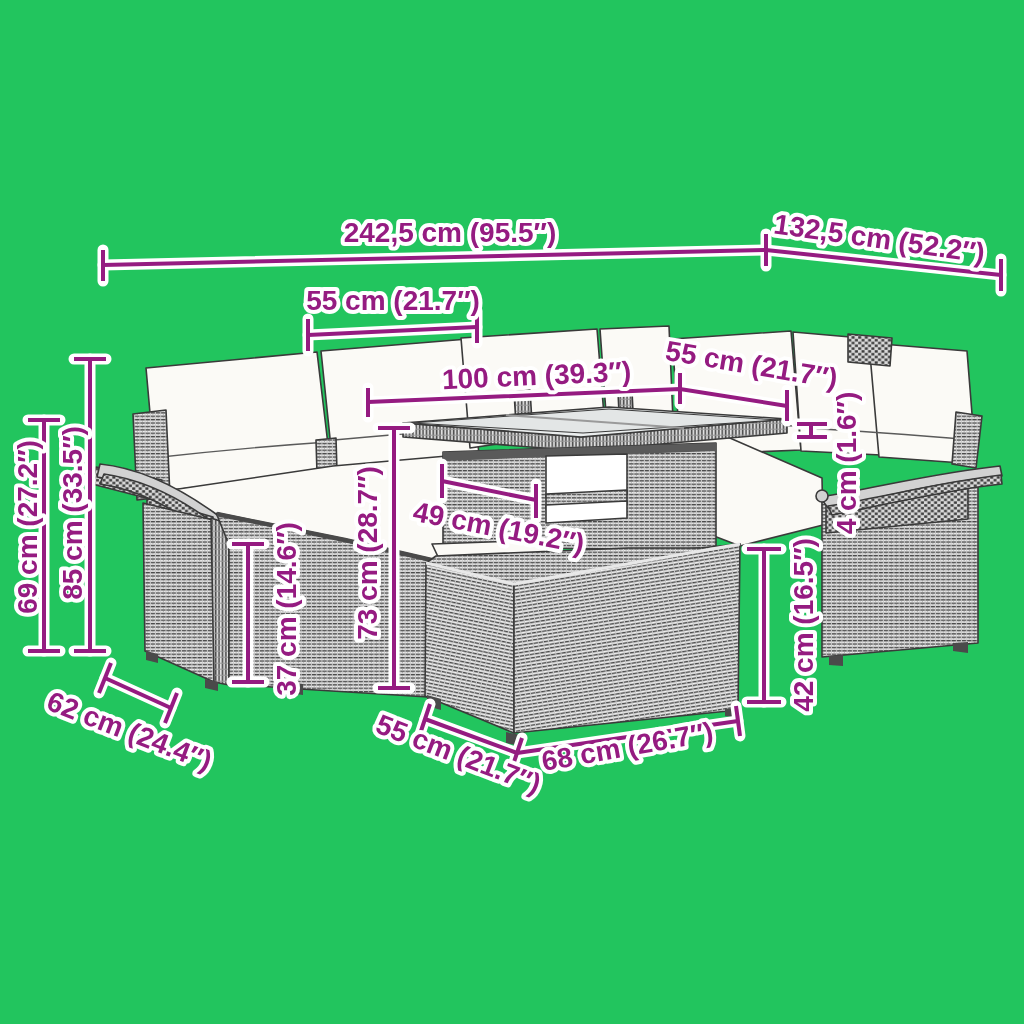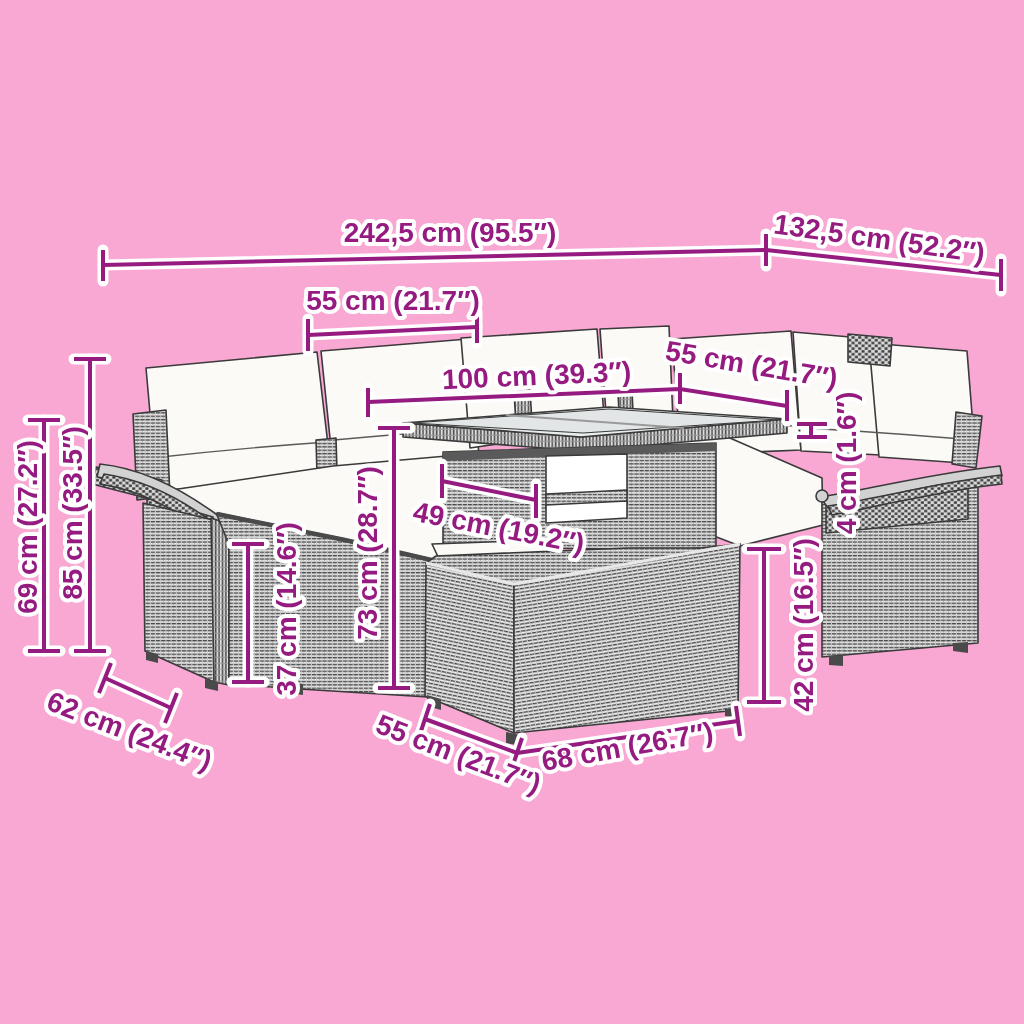--- a/index.html
+++ b/index.html
@@ -1,16 +1,16 @@
 <!DOCTYPE html>
 <html><head>
 <meta charset="utf-8">
 <style>
 html,body{margin:0;padding:0;background:#fff;}
-#page{width:1024px;height:1024px;position:relative;overflow:hidden;background:#f9a8d4;}
+#page{width:1024px;height:1024px;position:relative;overflow:hidden;background:#22c55e;}
 text{font-family:"Liberation Sans",sans-serif;font-weight:bold;font-size:28px;fill:#951b81;}
 .halo{stroke:#fff;stroke-width:8;paint-order:stroke;stroke-linejoin:round;}
 </style>
 </head>
 <body>
 <div id="page">
 <svg width="1024" height="1024" viewBox="0 0 1024 1024">
 <defs>
 <pattern id="pw" width="5.2" height="3.4" patternUnits="userSpaceOnUse">
   <rect width="5.2" height="3.4" fill="#f2f2f2"></rect>

